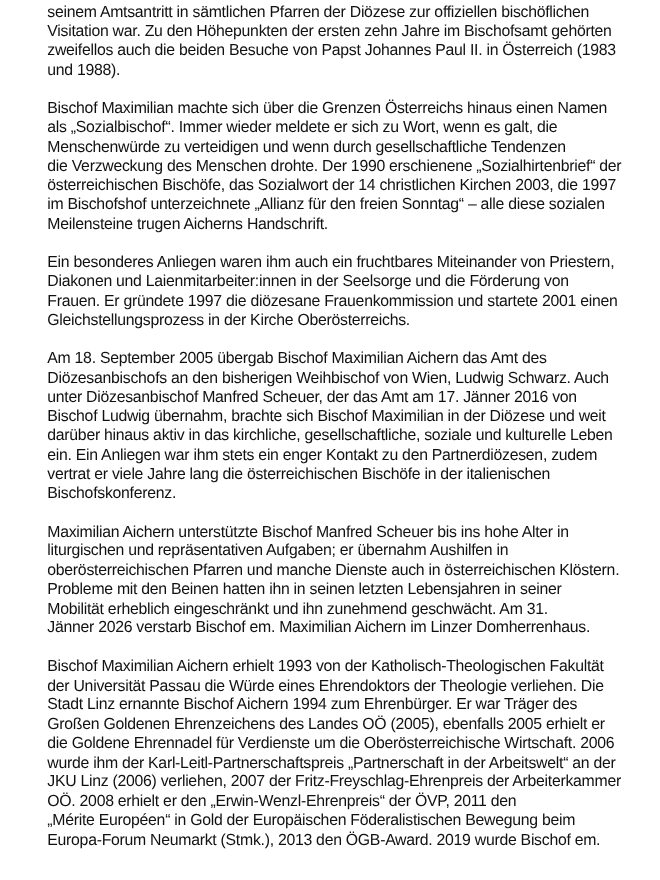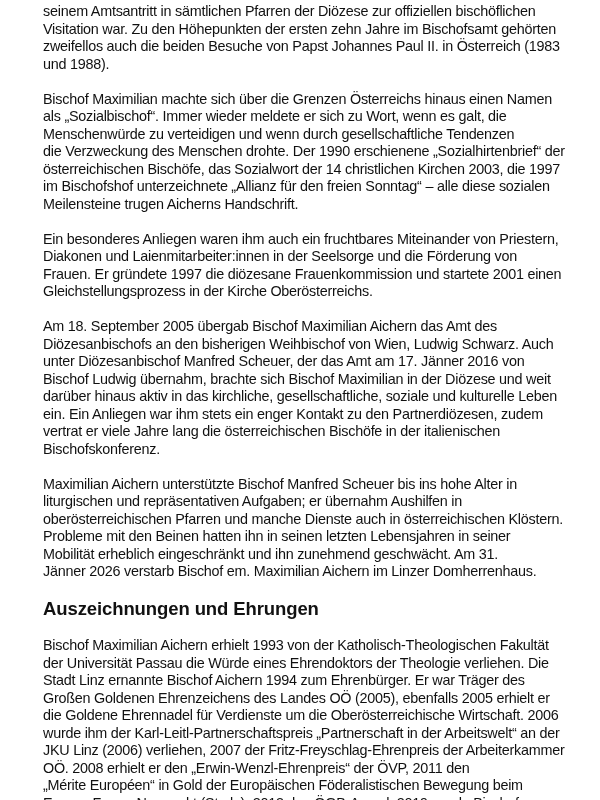--- a/index.html
+++ b/index.html
@@ -54,21 +54,20 @@
 
   <div class="para">
     <span class="line">Maximilian Aichern unterstützte Bischof Manfred Scheuer bis ins hohe Alter in</span>
     <span class="line">liturgischen und repräsentativen Aufgaben; er übernahm Aushilfen in</span>
     <span class="line">oberösterreichischen Pfarren und manche Dienste auch in österreichischen Klöstern.</span>
     <span class="line">Probleme mit den Beinen hatten ihn in seinen letzten Lebensjahren in seiner</span>
     <span class="line">Mobilität erheblich eingeschränkt und ihn zunehmend geschwächt. Am 31.</span>
     <span class="line">Jänner 2026 verstarb Bischof em. Maximilian Aichern im Linzer Domherrenhaus.</span>
   </div>
 
-  <h2>Auszeichnungen und Ehrungen</h2>
 
   <div class="para">
     <span class="line">Bischof Maximilian Aichern erhielt 1993 von der Katholisch-Theologischen Fakultät</span>
     <span class="line">der Universität Passau die Würde eines Ehrendoktors der Theologie verliehen. Die</span>
     <span class="line">Stadt Linz ernannte Bischof Aichern 1994 zum Ehrenbürger. Er war Träger des</span>
     <span class="line">Großen Goldenen Ehrenzeichens des Landes OÖ (2005), ebenfalls 2005 erhielt er</span>
     <span class="line">die Goldene Ehrennadel für Verdienste um die Oberösterreichische Wirtschaft. 2006</span>
     <span class="line">wurde ihm der Karl-Leitl-Partnerschaftspreis „Partnerschaft in der Arbeitswelt“ an der</span>
     <span class="line">JKU Linz (2006) verliehen, 2007 der Fritz-Freyschlag-Ehrenpreis der Arbeiterkammer</span>
     <span class="line">OÖ. 2008 erhielt er den „Erwin-Wenzl-Ehrenpreis“ der ÖVP, 2011 den</span>

